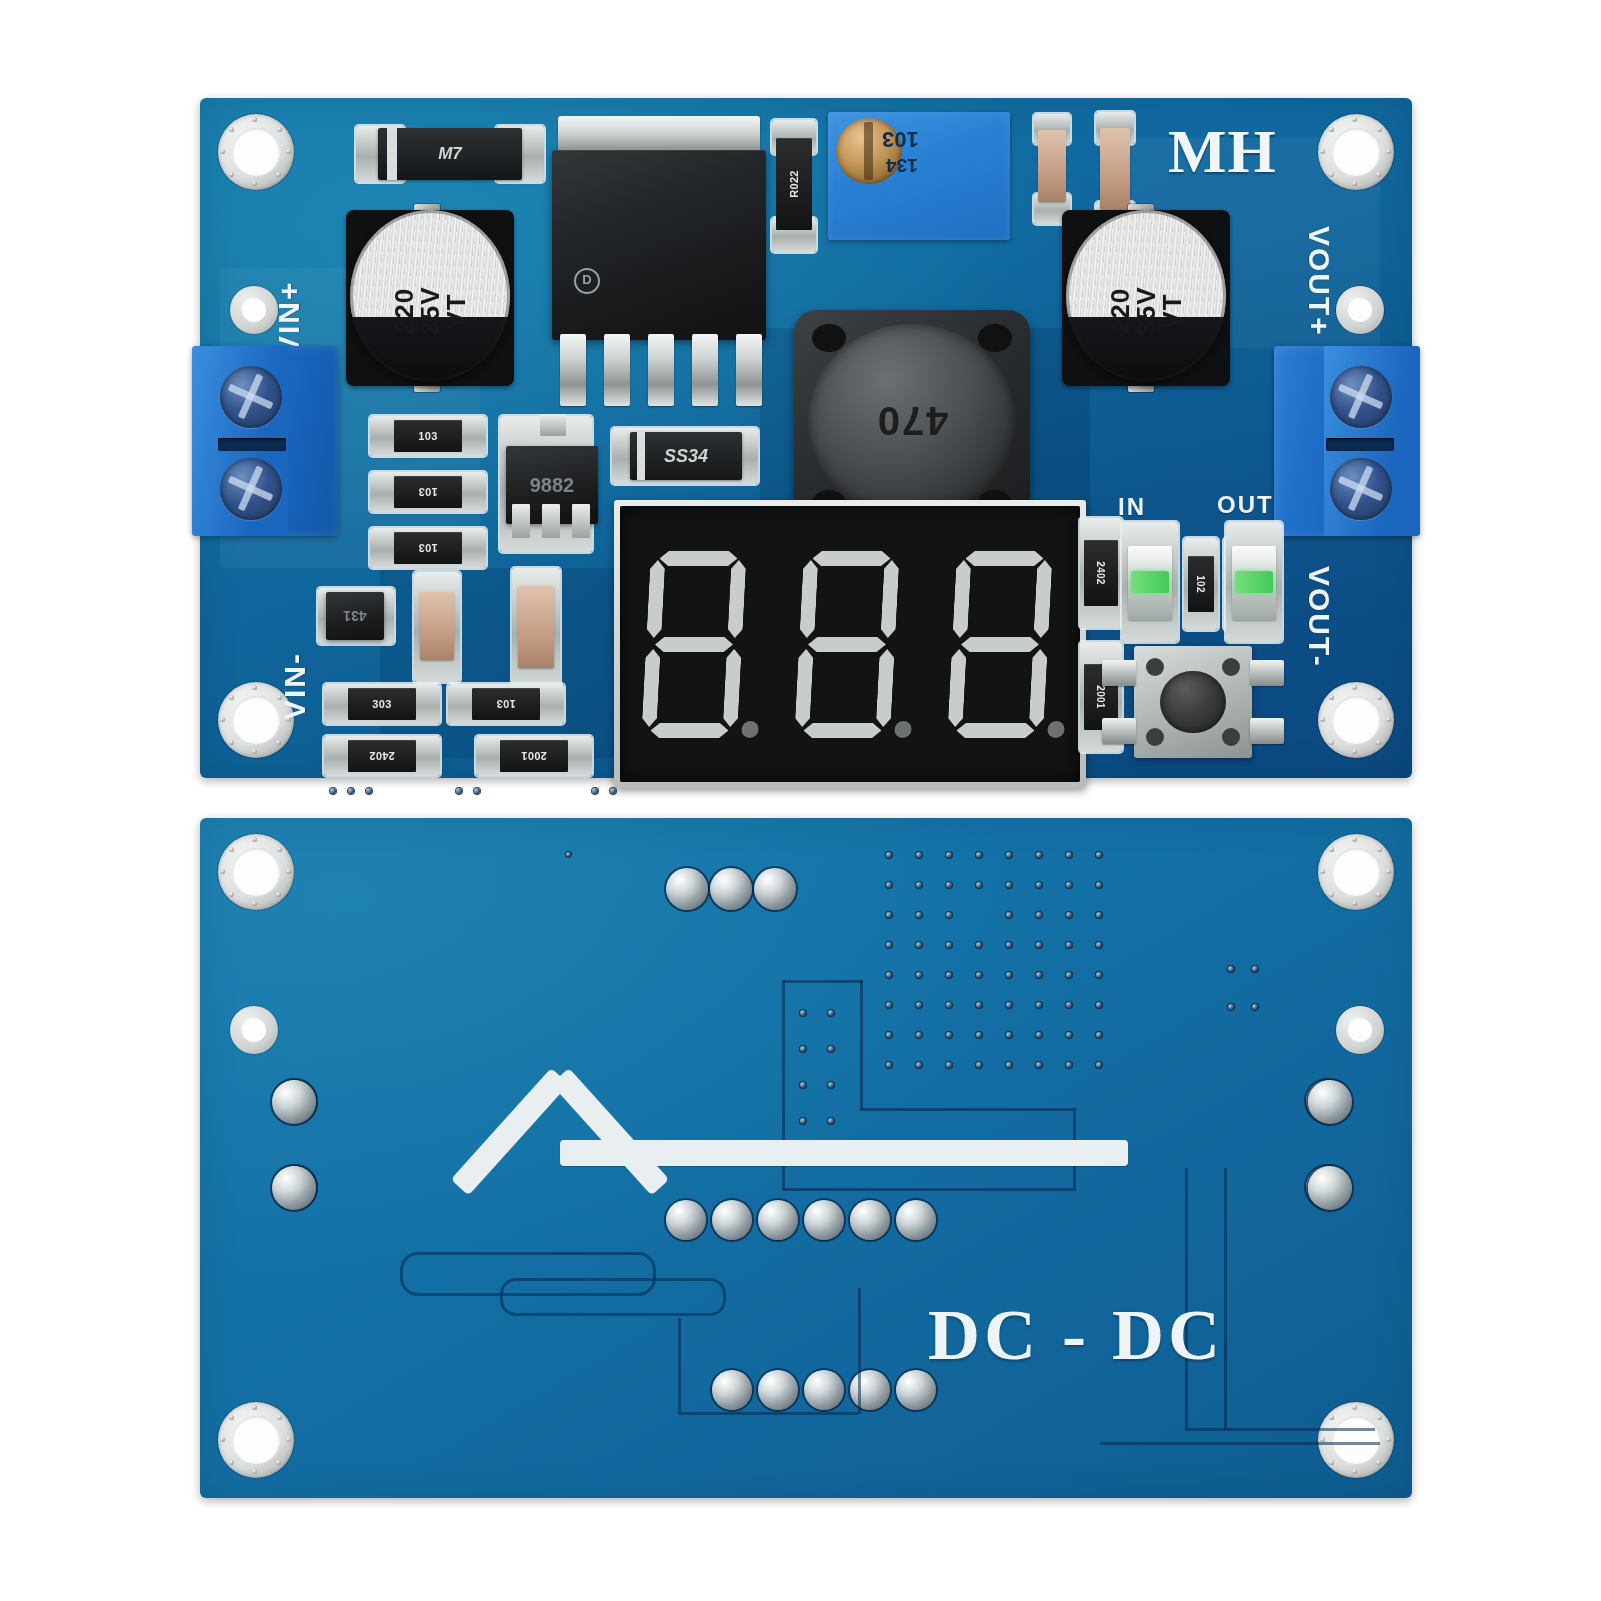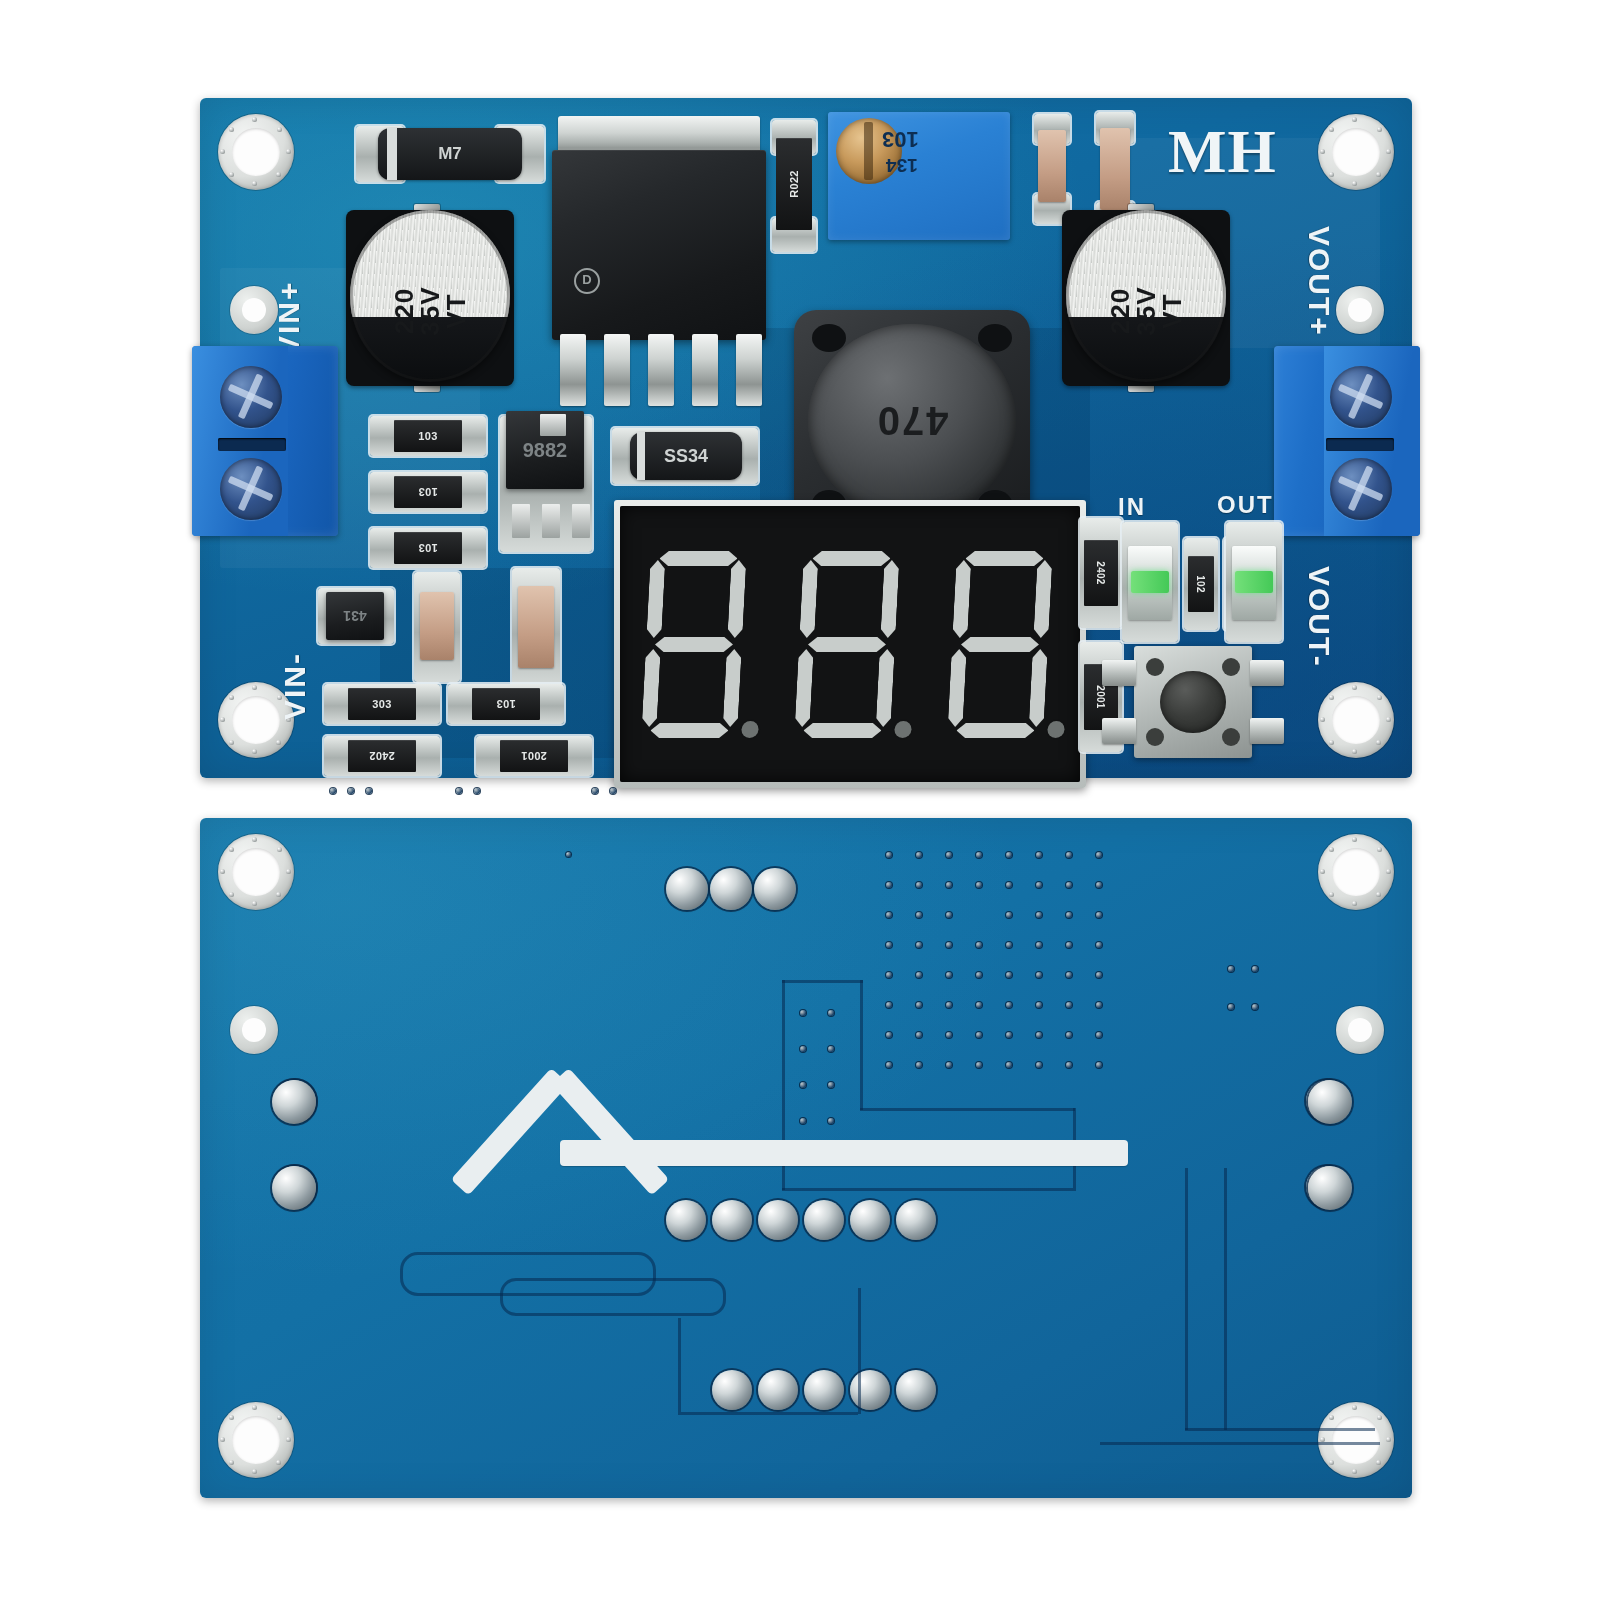--- a/index.html
+++ b/index.html
@@ -113,22 +113,22 @@
   .smdpad{position:absolute;border-radius:3px;
     background:linear-gradient(180deg,#e8ecea,#a9b0ae 55%,#d6dbd9);
     box-shadow:0 0 0 2px rgba(232,240,244,.85), 0 1px 2px rgba(0,0,0,.3);}
   .res{position:absolute;border-radius:1px;background:linear-gradient(180deg,#2b2d2f,#121314);
     box-shadow:inset 0 1px 0 rgba(255,255,255,.1);}
   .res span{position:absolute;inset:0;display:flex;align-items:center;justify-content:center;
     color:#e6e9e8;font-size:11px;font-family:"Liberation Sans",sans-serif;font-weight:bold;letter-spacing:.3px;}
   .res.flip span{transform:rotate(180deg);}
   .cer{position:absolute;border-radius:2px;background:linear-gradient(180deg,#e0c3ae,#c49d85 60%,#a9826a);
     box-shadow:0 1px 2px rgba(0,0,0,.35);}
-  .diode{position:absolute;border-radius:12px;background:linear-gradient(180deg,#2e3134,#141618);
-    box-shadow:0 1px 3px rgba(0,0,0,.4);}
+  .diode{position:absolute;border-radius:2px;background:linear-gradient(180deg,#2e3134,#141618);
+    box-shadow:0 1px 3px rgba(0,0,0,.4);font-style:italic;}
   .diode .band{position:absolute;left:6%;top:0;bottom:0;width:7%;background:#d9dddc;}
   .diode span{position:absolute;inset:0;display:flex;align-items:center;justify-content:center;color:#cfd3d2;font-size:17px;font-weight:bold;}
   .led{position:absolute;border-radius:2px;background:linear-gradient(180deg,#fafcfb,#cfd6d3 45%,#9fa8a4);
     box-shadow:0 1px 2px rgba(0,0,0,.3);}
   .led .emit{position:absolute;left:6%;right:6%;top:34%;height:30%;border-radius:2px;
     background:linear-gradient(90deg,#74e07a,#44c957);box-shadow:0 0 6px rgba(90,230,120,.7);}
   .sot{position:absolute;border-radius:2px;background:linear-gradient(170deg,#34373a,#1b1d1f 60%,#0f1113);
     box-shadow:0 2px 5px rgba(0,0,0,.42);}
   .sot span{position:absolute;inset:0;display:flex;align-items:center;justify-content:center;color:#7e8486;font-size:20px;font-weight:bold;}
   .sotpin{position:absolute;border-radius:1px;background:linear-gradient(180deg,#eceeed,#9ca2a0);}
@@ -348,21 +348,21 @@
   <div class="smdpad" style="left:170px;top:374px;width:116px;height:40px;"></div>
   <div class="res flip" style="left:194px;top:378px;width:68px;height:32px;">
     <span>103</span>
   </div>
   <div class="smdpad" style="left:170px;top:430px;width:116px;height:40px;"></div>
   <div class="res flip" style="left:194px;top:434px;width:68px;height:32px;">
     <span>103</span>
   </div>
 
   <div class="smdpad" style="left:300px;top:318px;width:92px;height:136px;"></div>
-  <div class="sot" style="left:306px;top:313px;width:78px;height:78px;">
+  <div class="sot" style="left:306px;top:348px;width:92px;height:78px;">
     <span>9882</span>
   </div>
   <div class="sotpin" style="left:312px;top:406px;width:18px;height:34px;"></div>
   <div class="sotpin" style="left:342px;top:406px;width:18px;height:34px;"></div>
   <div class="sotpin" style="left:372px;top:406px;width:18px;height:34px;"></div>
   <div class="sotpin" style="left:340px;top:316px;width:26px;height:22px;"></div>
 
   <div class="smdpad" style="left:412px;top:330px;width:146px;height:56px;"></div>
   <div class="diode" style="left:430px;top:334px;width:112px;height:48px;">
     <div class="band"></div>
@@ -659,13 +659,14 @@
   <div class="traceline" style="left:985px;top:610px;width:190px;height:3px;"></div>
   <div class="traceline" style="left:1024px;top:350px;width:3px;height:262px;"></div>
   <div class="traceline" style="left:900px;top:624px;width:280px;height:3px;"></div>
 
   <div class="via" style="left:1028px;top:148px;"></div>
     <div class="via" style="left:1052px;top:148px;"></div>
   <div class="via" style="left:1028px;top:186px;"></div>
     <div class="via" style="left:1052px;top:186px;"></div>
   <div class="via" style="left:366px;top:34px;width:5px;height:5px;"></div>
 
+  <div id="silk-dcdc" style="left:728px;top:476px;">DC - DC</div>
 </div>
 
 </body></html>

